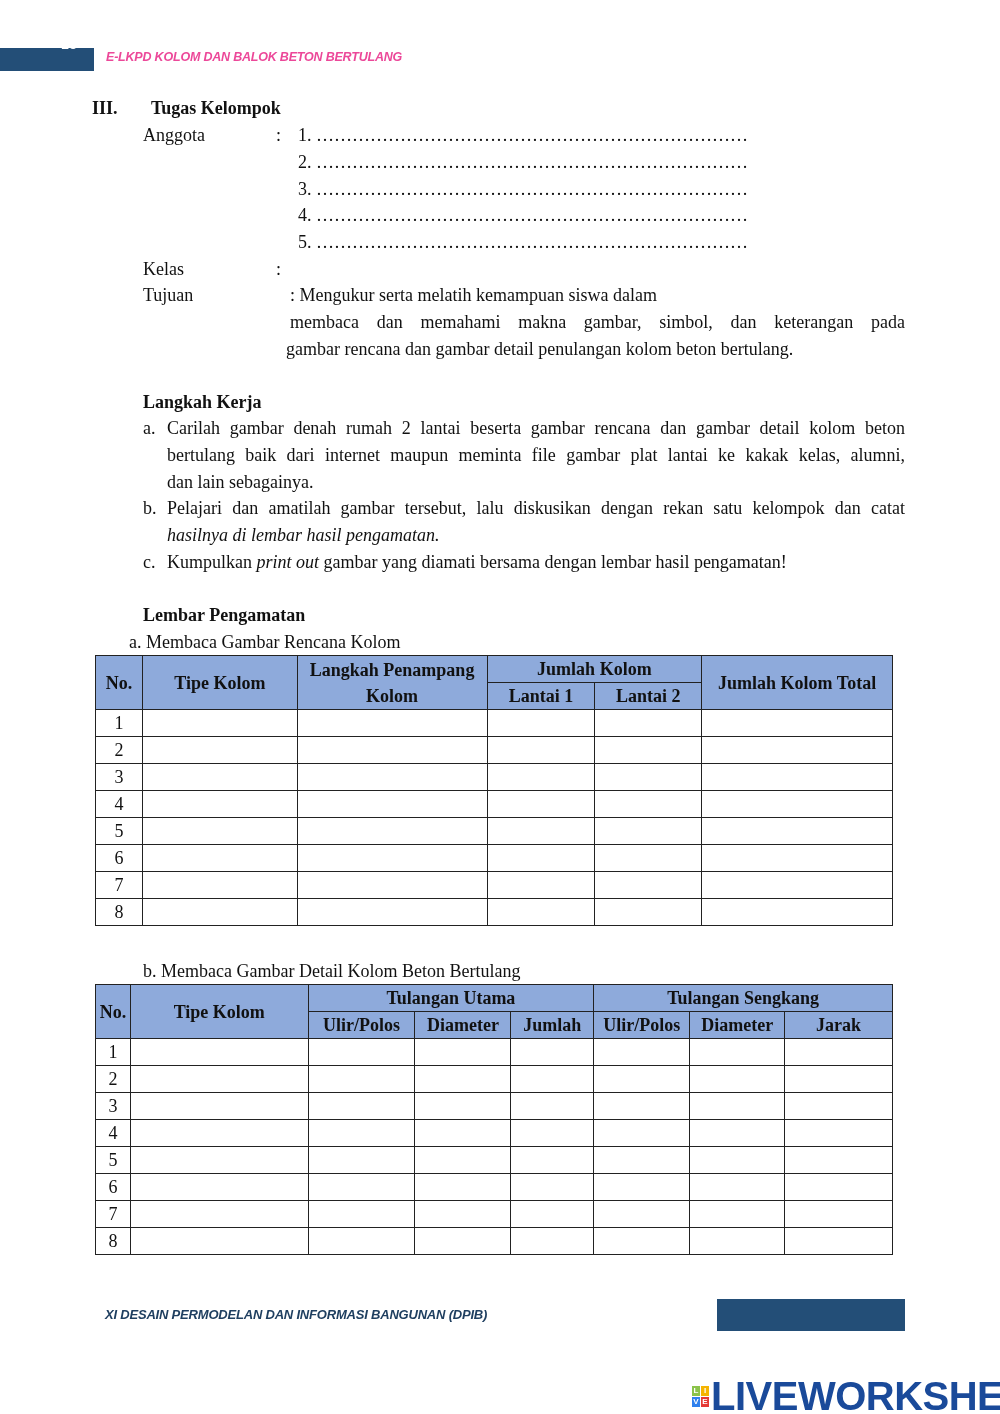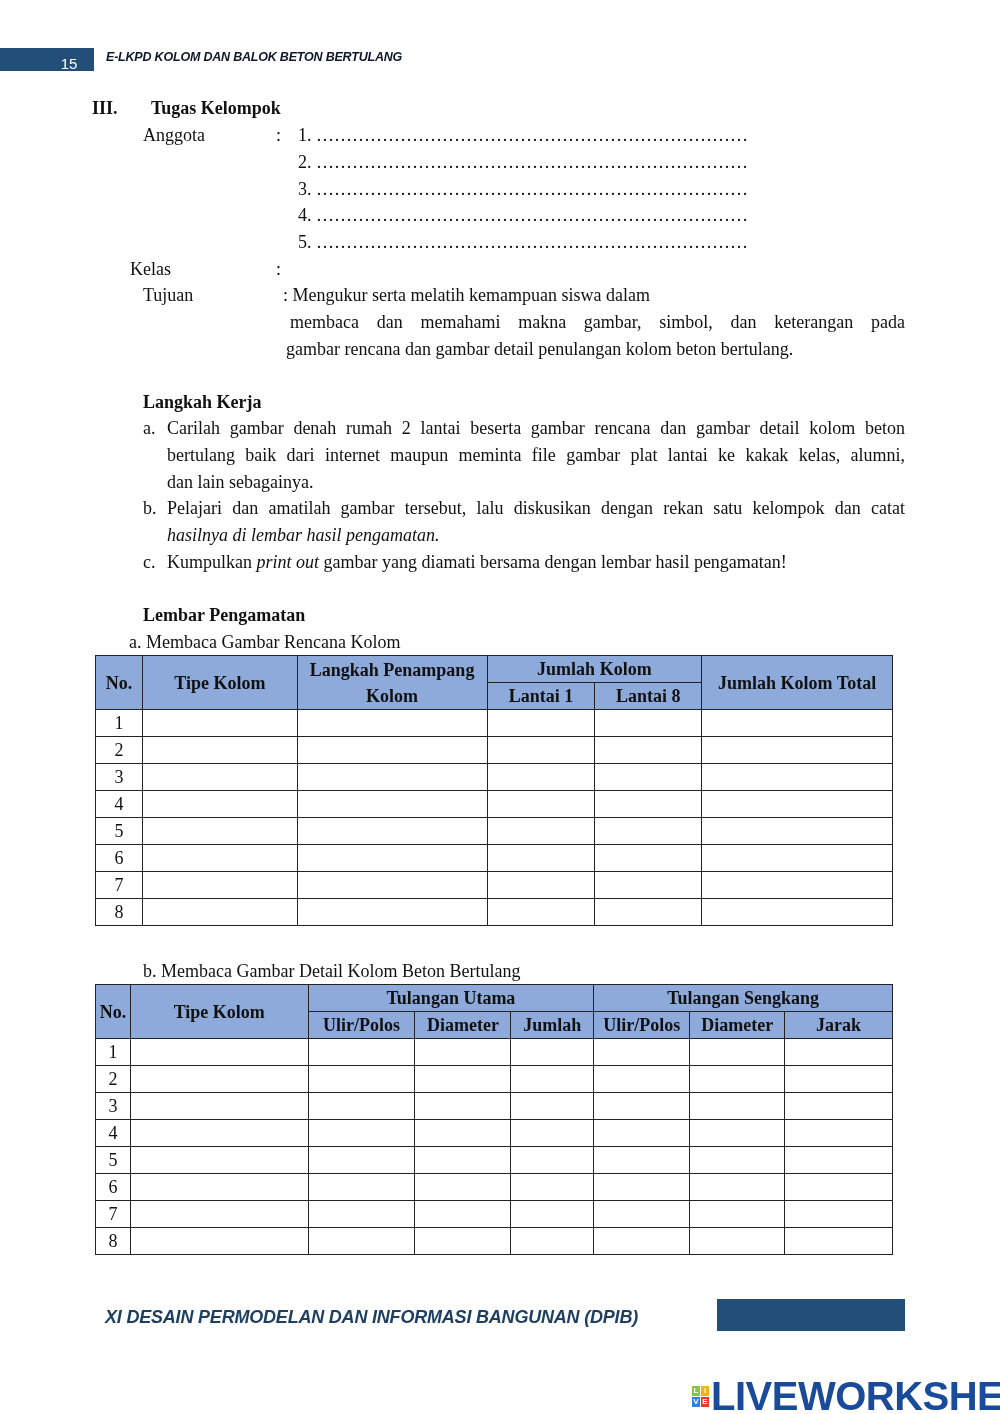--- a/index.html
+++ b/index.html
@@ -1,31 +1,31 @@
 <!DOCTYPE html>
 <html><head>
 <meta charset="utf-8">
 <style>
   html, body { margin: 0; padding: 0; background: #ffffff; }
   body { width: 1000px; height: 1414px; position: relative; overflow: hidden;
          font-family: "Liberation Serif", serif; color: #111; }
   .hdr-bar { position: absolute; left: 0; top: 48px; width: 94px; height: 23px; background: #234e77; }
-  .hdr-num { position: absolute; left: 0; top: 52px; width: 90px; height: 23px; color: #fff;
+  .hdr-num { position: absolute; left: 0; top: 32px; width: 90px; height: 23px; color: #fff;
              font-family: "Liberation Sans", sans-serif; font-size: 15px; line-height: 23px; text-align: right; padding-right: 4px; box-sizing: border-box; }
   .hdr-num span { display:inline-block; width: 34px; text-align:center; }
   .hdr-title { position: absolute; left: 106px; top: 50px; font-family: "Liberation Sans", sans-serif;
-               font-style: italic; font-weight: bold; font-size: 12.5px; color: #0f172a; letter-spacing: -0.2px; }
+               font-style: italic; font-weight: bold; font-size: 12.5px; color: #ec4899; letter-spacing: -0.2px; }
   .t { position: absolute; font-size: 18px; line-height: 20px; white-space: nowrap; }
   .b { font-weight: bold; }
   .just { white-space: normal; text-align: justify; text-align-last: justify; }
   table.obs { position: absolute; border-collapse: collapse; font-size: 18px; }
   table.obs th { background: #8eaadb; font-weight: bold; border: 1.3px solid #222; padding: 0; text-align: center; line-height: 22px; }
   table.obs td { border: 1.3px solid #222; padding: 0; height: 26px; text-align: center; line-height: 24px; }
   .footer-text { position: absolute; left: 105px; top: 1307px; font-family: "Liberation Sans", sans-serif;
-                 font-style: italic; font-weight: bold; font-size: 18px; color: #1f3f60; letter-spacing: -0.2px; }
+                 font-style: italic; font-weight: bold; font-size: 13px; color: #1f3f60; letter-spacing: -0.2px; }
   .footer-bar { position: absolute; left: 717px; top: 1299px; width: 188px; height: 32px; background: #234e77; }
   .lw-logo { position: absolute; left: 692px; top: 1374px; display: flex; align-items: center; }
   .lw-grid { display: grid; grid-template-columns: 8px 8px; grid-template-rows: 10px 10px; gap: 1px; margin-right: 2px; }
   .lw-grid div { font-family: "Liberation Sans", sans-serif; font-size: 8px; color: #fff; font-weight: bold; text-align: center; line-height: 10px; }
   .lw-text { font-family: "Liberation Sans", sans-serif; font-weight: bold; font-size: 40px; color: #1a4a9a; letter-spacing: -0.5px; }
 </style>
 </head>
 <body>
 
 <div class="hdr-bar"></div>
@@ -36,26 +36,26 @@
 <div class="t b" style="left:132px; top:98px;margin-left:19px;">Tugas Kelompok</div>
 
 <div class="t" style="left:143px; top:125px;">Anggota</div>
 <div class="t" style="left:276px; top:125px;">:</div>
 <div class="t" style="left:298px; top:125px;">1. ………………………………………………………………</div>
 <div class="t" style="left:298px; top:152px;">2. ………………………………………………………………</div>
 <div class="t" style="left:298px; top:179px;">3. ………………………………………………………………</div>
 <div class="t" style="left:298px; top:205px;">4. ………………………………………………………………</div>
 <div class="t" style="left:298px; top:232px;">5. ………………………………………………………………</div>
 
-<div class="t" style="left:130px; top:259px;">Kelas</div>
+<div class="t" style="left:143px; top:259px;">Kelas</div>
 <div class="t" style="left:276px; top:259px;">:</div>
 <div class="t" style="left:290px; top:259px; width:400px; height:20px;"></div>
 
 <div class="t" style="left:143px; top:285px;">Tujuan</div>
-<div class="t" style="left:283px; top:285px;">: Mengukur serta melatih kemampuan siswa dalam</div>
+<div class="t" style="left:290px; top:285px;">: Mengukur serta melatih kemampuan siswa dalam</div>
 <div class="t just" style="left:290px; top:312px; width:615px;">membaca dan memahami makna gambar, simbol, dan keterangan pada</div>
 <div class="t" style="left:286px; top:339px;">gambar rencana dan gambar detail penulangan kolom beton bertulang.</div>
 
 <div class="t b" style="left:143px; top:392px;">Langkah Kerja</div>
 
 <div class="t" style="left:143px; top:418px;">a.</div>
 <div class="t just" style="left:167px; top:418px; width:738px;">Carilah gambar denah rumah 2 lantai beserta gambar rencana dan gambar detail kolom beton</div>
 <div class="t just" style="left:167px; top:445px; width:738px;">bertulang baik dari internet maupun meminta file gambar plat lantai ke kakak kelas, alumni,</div>
 <div class="t" style="left:167px; top:472px;">dan lain sebagainya.</div>
 
@@ -81,21 +81,21 @@
   <thead>
     <tr style="height:27px">
       <th rowspan="2">No.</th>
       <th rowspan="2">Tipe Kolom</th>
       <th rowspan="2" style="line-height:26px"><span>Langkah Penampang</span><br><span>Kolom</span></th>
       <th colspan="2">Jumlah Kolom</th>
       <th rowspan="2">Jumlah Kolom Total</th>
     </tr>
     <tr style="height:27px">
       <th>Lantai 1</th>
-      <th>Lantai 8</th>
+      <th>Lantai 2</th>
     </tr>
   </thead>
   <tbody id="tbody-a">
       <tr>
         <td>1</td>
         <td></td>
         <td></td>
         <td></td>
         <td></td>
         <td></td>

